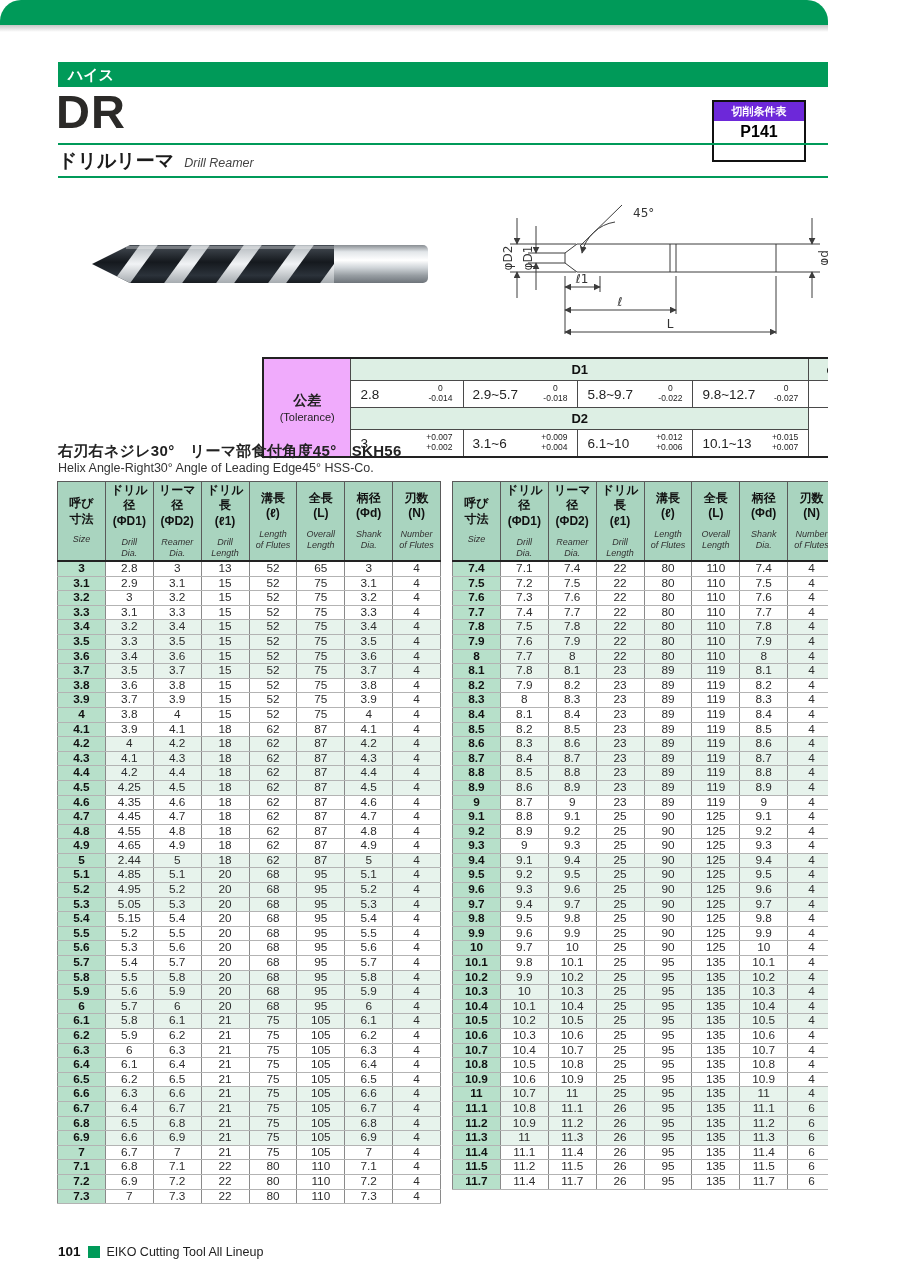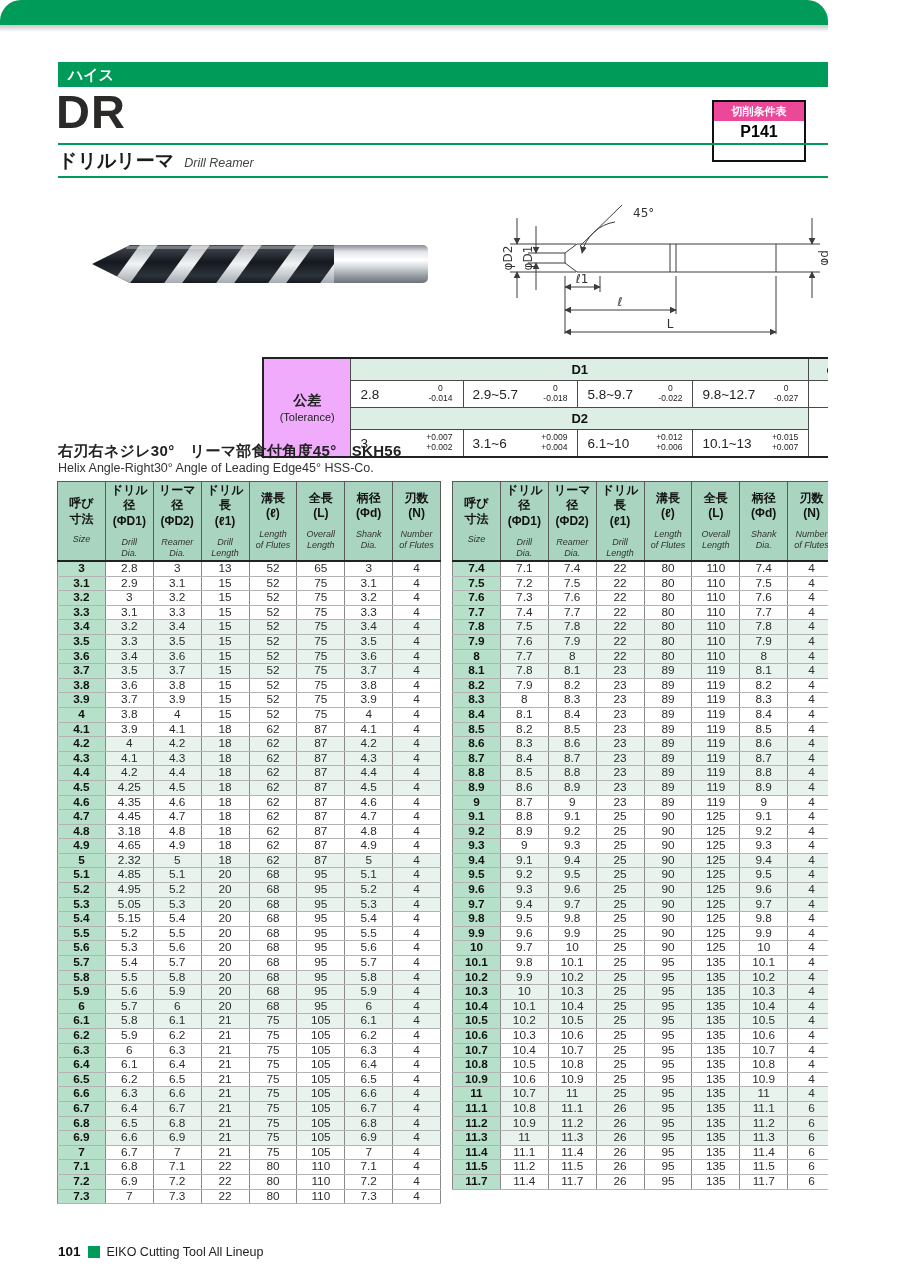--- a/index.html
+++ b/index.html
@@ -9,21 +9,21 @@
   .top-bar{position:absolute;left:0;top:0;width:900px;height:25px;background:#009a59;}
   .top-bar-shadow{position:absolute;left:0;top:25px;width:900px;height:7px;
         background:linear-gradient(#c6c6c6,rgba(255,255,255,0));}
 
   .category-bar{position:absolute;left:58px;top:62px;width:782px;height:25px;background:#009a59;
         color:#fff;font-weight:bold;font-size:15px;line-height:25px;padding-left:10px;box-sizing:border-box;}
 
   .dr-title{position:absolute;left:56px;top:84px;font-size:47px;font-weight:bold;color:#2b2a28;letter-spacing:1px;}
 
   .cond-badge{position:absolute;left:712px;top:100px;width:90px;border:2px solid #111;background:#fff;}
-  .cond-badge-top{background:#ec4899;color:#fff;font-size:11px;font-weight:bold;text-align:center;padding:2px 0;}
+  .cond-badge-top{background:#6d28d9;color:#fff;font-size:11px;font-weight:bold;text-align:center;padding:2px 0;}
   .cond-badge-bottom{color:#000;font-size:16px;font-weight:bold;text-align:center;padding:2px 0 19px;}
 
   .rule{position:absolute;left:58px;width:782px;height:2px;background:#009a59;}
   .rule-1{top:143px;} .rule-2{top:176px;}
 
   .product-row{position:absolute;left:58px;top:148px;display:flex;align-items:baseline;gap:10px;}
   .product-jp{font-size:19px;font-weight:bold;color:#1b1b1b;}
   .product-en{font-size:12.5px;font-style:italic;color:#444;}
 
   .photo{position:absolute;left:80px;top:210px;}
@@ -493,41 +493,41 @@
             <td>4.45</td>
             <td>4.7</td>
             <td>18</td>
             <td>62</td>
             <td>87</td>
             <td>4.7</td>
             <td>4</td>
           </tr>
           <tr>
             <td class="size-cell">4.8</td>
-            <td>3.18</td>
+            <td>4.55</td>
             <td>4.8</td>
             <td>18</td>
             <td>62</td>
             <td>87</td>
             <td>4.8</td>
             <td>4</td>
           </tr>
           <tr>
             <td class="size-cell">4.9</td>
             <td>4.65</td>
             <td>4.9</td>
             <td>18</td>
             <td>62</td>
             <td>87</td>
             <td>4.9</td>
             <td>4</td>
           </tr>
           <tr class="tint">
             <td class="size-cell">5</td>
-            <td>2.32</td>
+            <td>2.44</td>
             <td>5</td>
             <td>18</td>
             <td>62</td>
             <td>87</td>
             <td>5</td>
             <td>4</td>
           </tr>
           <tr class="tint">
             <td class="size-cell">5.1</td>
             <td>4.85</td>

